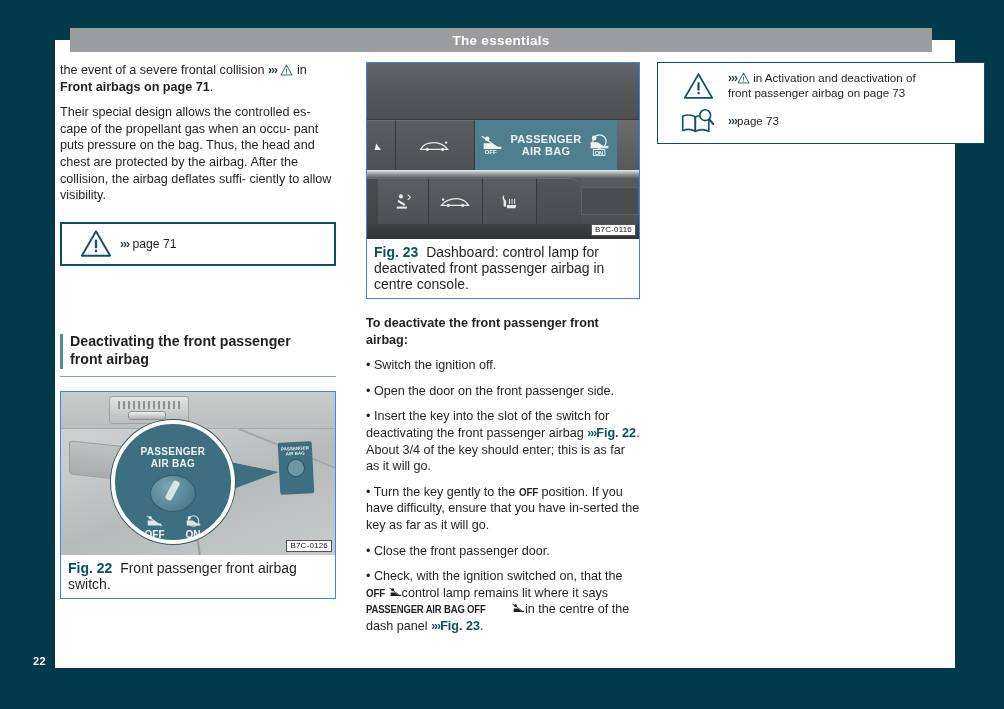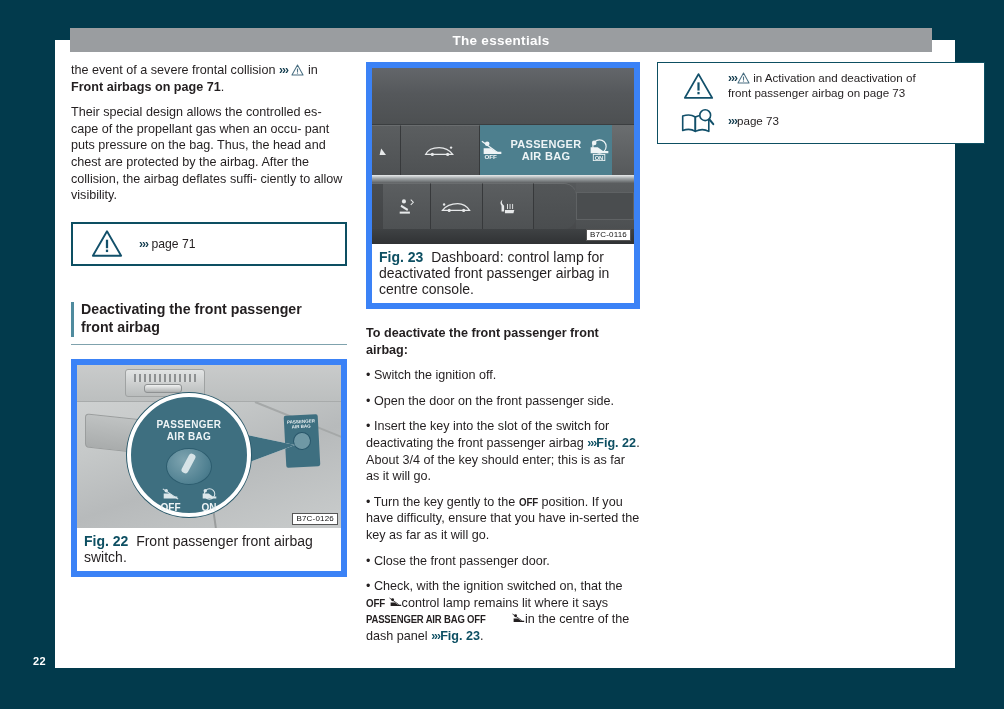--- a/index.html
+++ b/index.html
@@ -54,21 +54,21 @@
     font-size: 11px;
     font-weight: bold;
     letter-spacing: .5px;
   }
 
   
   .col {
     position: absolute;
     color: #231f20;
   }
-  .col-left  { left: 71px;  top: 62px; width: 276px; }
+  .col-left  { left: 60px;  top: 62px; width: 276px; }
   .col-mid   { left: 366px; top: 62px; width: 274px; }
   .col-right { left: 657px; top: 62px; width: 328px; }
 
   p.body {
     margin: 0 0 9px 0;
     font-size: 12.6px;
     line-height: 16.6px;
     color: #231f20;
   }
   .b { font-weight: bold; }
@@ -146,21 +146,21 @@
   .sect-head h2 {
     margin: 0;
     font-size: 14.2px;
     line-height: 18.5px;
     font-weight: bold;
     color: #231f20;
   }
 
   
   .figure {
-    border: 6px solid #3b82f6;
+    border: 1px solid #3b82f6;
     background: #ffffff;
     box-sizing: border-box;
   }
   .fig-img {
     position: relative;
     overflow: hidden;
   }
   .fig-cap {
     font-size: 14px;
     line-height: 16px;
@@ -363,35 +363,35 @@
 
     <p class="body">
       <span>Their special design allows the controlled es-</span>
       <span>cape of the propellant gas when an occu-</span>
       <span>pant puts pressure on the bag. Thus, the</span>
       <span>head and chest are protected by the airbag.</span>
       <span>After the collision, the airbag deflates suffi-</span>
       <span>ciently to allow visibility.</span>
     </p>
 
-    <div class="warn-box" style="margin-top:18px;height:44px;gap:8px;">
+    <div class="warn-box" style="margin-top:18px;height:44px;">
       <div class="wb-icon">
         <svg viewBox="0 0 34 30" width="32" height="29">
           <path d="M17 2 L32 28 L2 28 Z" fill="none" stroke="#12506a" stroke-width="2" stroke-linejoin="round"></path>
           <rect x="15.8" y="11" width="2.4" height="9" fill="#12506a"></rect>
           <rect x="15.8" y="21.5" width="2.4" height="2.6" fill="#12506a"></rect>
         </svg>
       </div>
       <div class="wb-text">
         <span class="chev-dark">›››</span>
         <span>page 71</span>
       </div>
     </div>
 
-    <div class="sect-head" style="margin-top:34px;">
+    <div class="sect-head" style="margin-top:66px;">
       <h2>
         <span>Deactivating the front passenger</span><br>
         <span>front airbag</span>
       </h2>
     </div>
 
     <div class="figure">
       <div class="fig-img">
         <div class="cockpit">
           <div class="cp-upper"></div>

